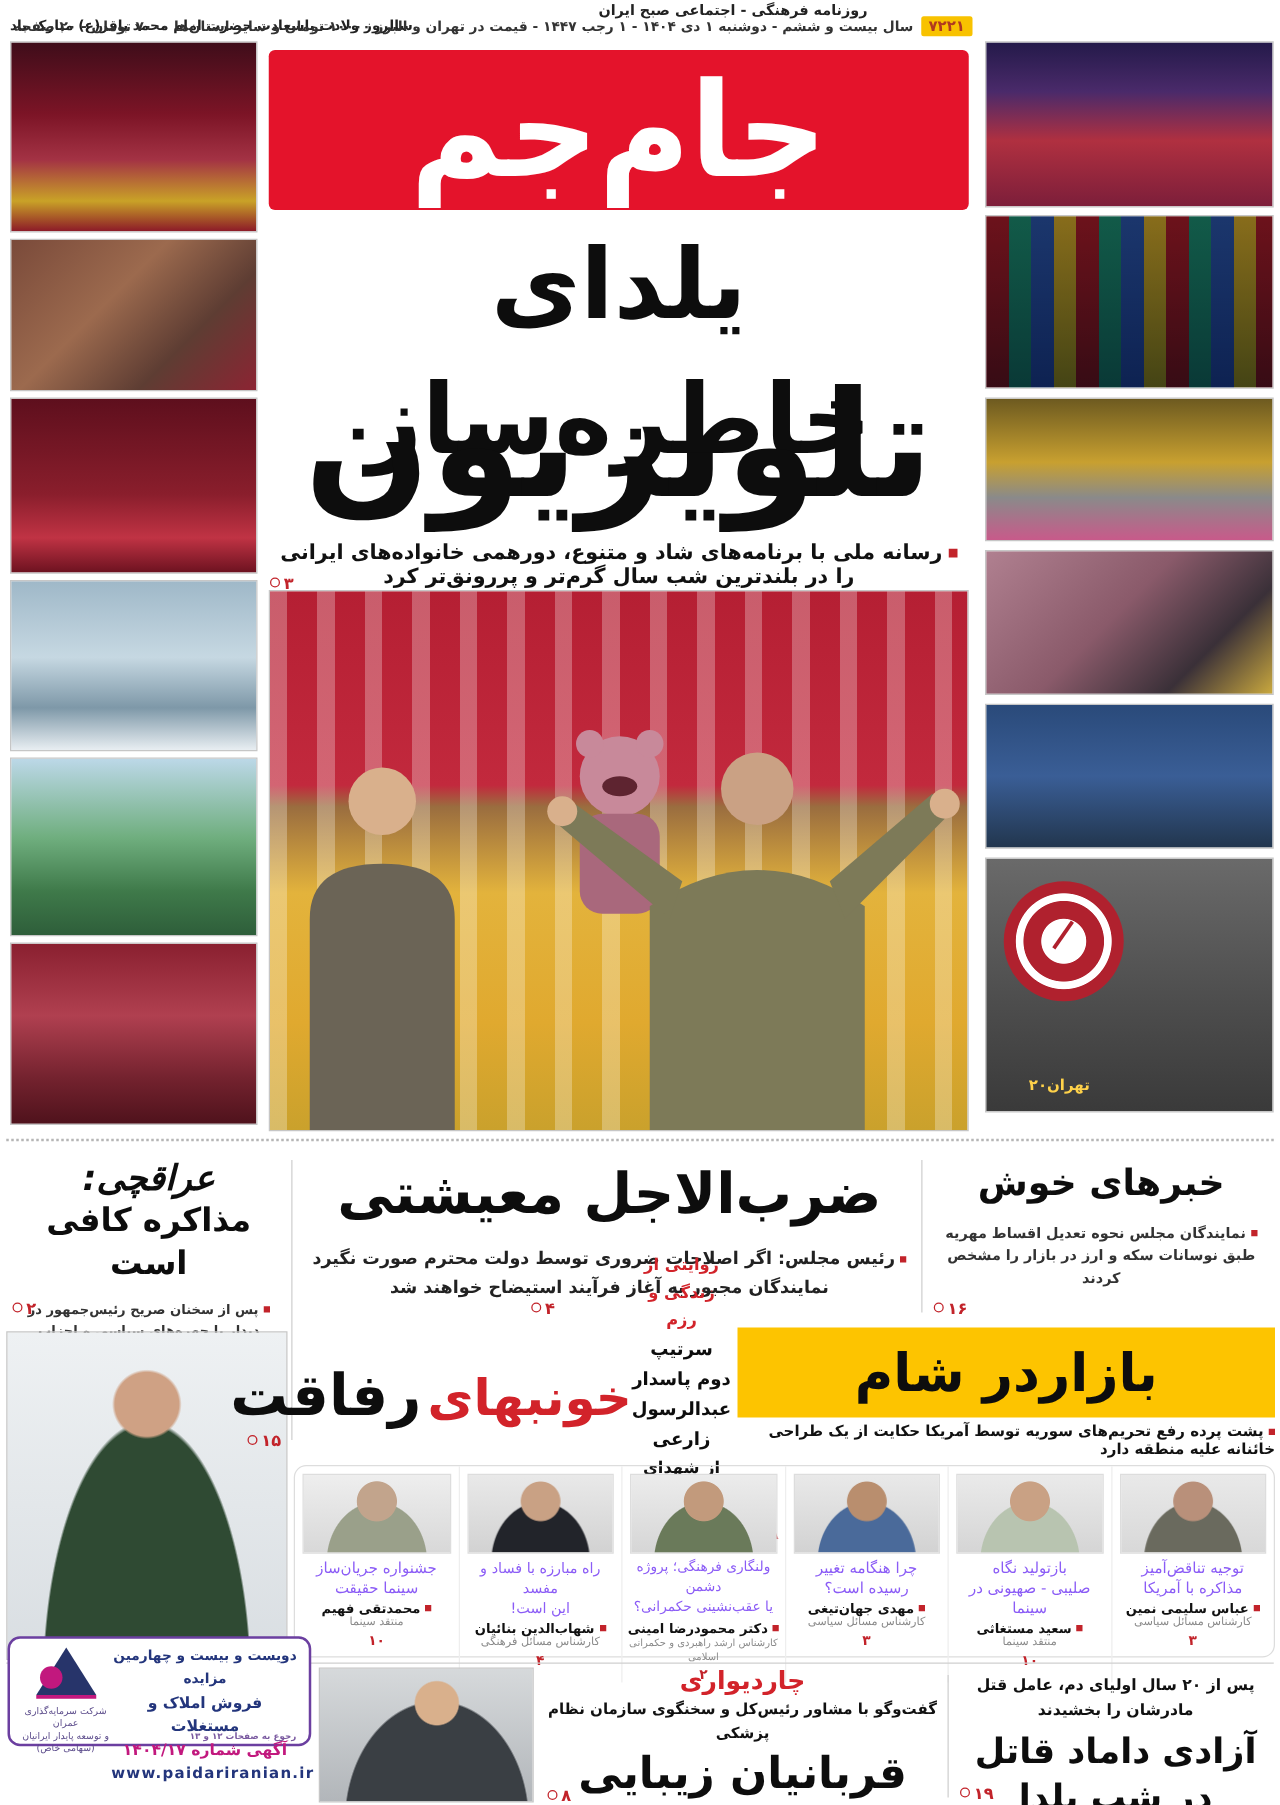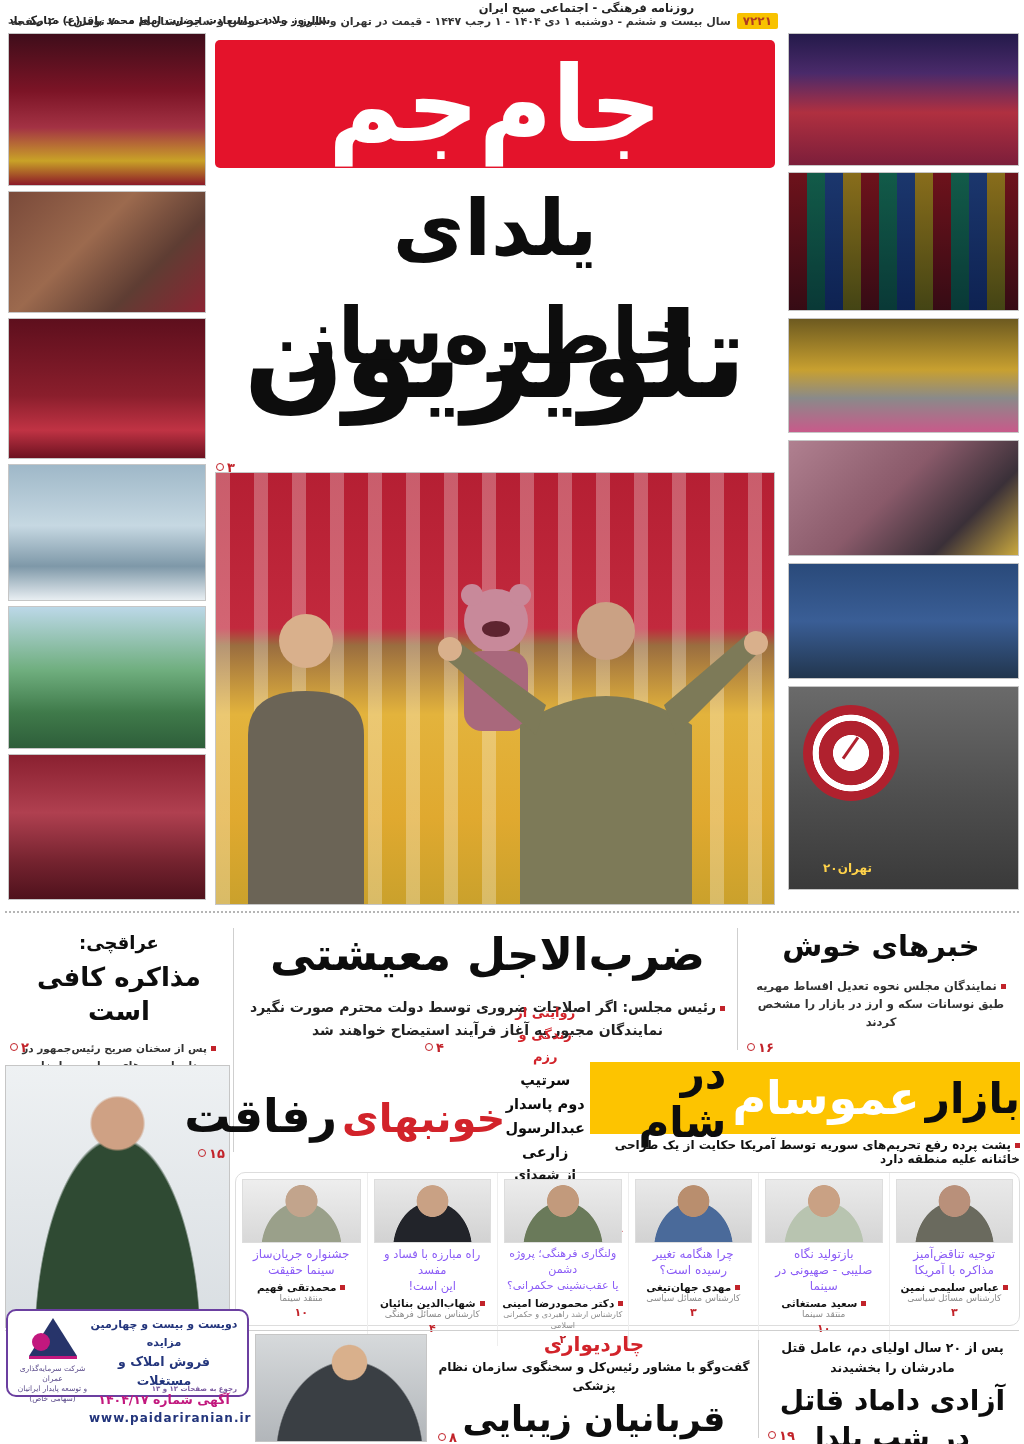--- a/index.html
+++ b/index.html
@@ -77,20 +77,23 @@
     <span class="issue-badge">۷۲۲۱</span>
     <span class="topline" style="font-weight:bold;color:#333;">سال بیست و ششم - دوشنبه ۱ دی ۱۴۰۴ - ۱ رجب ۱۴۴۷ - قیمت در تهران و البرز ۱۰۰۰۰ تومان و سایر استان‌ها ۷۰۰۰ تومان - ۲۰ صفحه</span>
   </div>
 
   <div class="abs masthead" style="left:215px;top:40px;width:560px;height:128px;">
     <span>جام‌جم</span>
   </div>
 
   <div class="abs c blk" style="left:215px;top:174px;width:560px;font-size:78px;line-height:108px;">یلدای خاطره‌ساز</div>
   <div class="abs c blk" style="left:215px;top:286px;width:560px;font-size:118px;line-height:140px;">تلویزیون</div>
+  <div class="abs c" style="left:215px;top:432px;width:560px;font-size:16.5px;font-weight:bold;">
+    <span class="bullet"></span><span>رسانه ملی با برنامه‌های شاد و متنوع، دورهمی خانواده‌های ایرانی را در بلندترین شب سال گرم‌تر و پررونق‌تر کرد</span>
+  </div>
   <span class="pref" style="left:216px;top:460px;"><span>۳</span><span class="pdot"></span></span>
 
   <div class="ph g-main" style="left:215px;top:472px;width:560px;height:433px;">
     <svg width="560" height="433" viewBox="0 0 560 433">
       <circle cx="282" cy="148" r="32" fill="#c8899a"></circle>
       <circle cx="258" cy="122" r="11" fill="#c8899a"></circle>
       <circle cx="306" cy="122" r="11" fill="#c8899a"></circle>
       <ellipse cx="282" cy="156" rx="14" ry="8" fill="#5e2430"></ellipse>
       <rect x="250" y="178" width="64" height="80" rx="18" fill="#a9687c"></rect>
       <circle cx="92" cy="168" r="27" fill="#d9b08c"></circle>
@@ -139,21 +142,21 @@
   <div class="abs" style="left:245px;top:924px;width:485px;">
     <div class="c blk" style="font-size:45px;line-height:62px;">ضرب‌الاجل معیشتی</div>
     <div class="c" style="font-size:14px;font-weight:bold;color:#222;margin-top:10px;line-height:23px;">
       <span class="sbullet"></span><span>رئیس مجلس: اگر اصلاحات ضروری توسط دولت محترم صورت نگیرد</span><br>
       <span>نمایندگان مجبور به آغاز فرآیند استیضاح خواهند شد</span>
     </div>
   </div>
   <span class="pref" style="left:425px;top:1040px;"><span>۴</span><span class="pdot"></span></span>
 
   <div class="abs" style="left:8px;top:926px;width:222px;">
-    <div class="c blk" style="font-size:18px;line-height:34px;">عراقچی:</div>
+    <div class="c blk" style="font-size:28px;line-height:34px;font-style:italic;">عراقچی:</div>
     <div class="c blk" style="font-size:26px;line-height:34px;">مذاکره کافی است</div>
     <div class="c" style="font-size:10.5px;font-weight:bold;color:#333;margin-top:12px;line-height:17px;">
       <span class="sbullet"></span><span>پس از سخنان صریح رئیس‌جمهور در دیدار با چهره‌های سیاسی و احزاب</span><br>
       <span>وزیر امور خارجه هم از غیرقابل اعتماد بودن آمریکا گفت</span>
     </div>
   </div>
   <span class="pref" style="left:10px;top:1040px;"><span>۲</span><span class="pdot"></span></span>
 
   <div class="ph g-martyr" style="left:5px;top:1065px;width:225px;height:263px;"></div>
 
@@ -165,21 +168,20 @@
     </div>
     <div style="white-space:nowrap;">
       <span style="color:#d2232a;font-weight:900;font-size:40px;">خونبهای</span>
       <span class="blk" style="font-size:46px;">رفاقت</span>
     </div>
   </div>
   <span class="pref" style="left:198px;top:1146px;"><span>۱۵</span><span class="pdot"></span></span>
 
   <div class="abs ybox" style="left:590px;top:1062px;width:430px;height:72px;">
     <span class="blk" style="font-size:42px;">بازار</span>
-    <span style="color:#fff;font-weight:900;font-size:46px;margin:0 6px;">عموسام</span>
     <span class="blk" style="font-size:42px;">در شام</span>
   </div>
   <div class="abs" style="left:590px;top:1138px;width:430px;font-size:12px;font-weight:bold;text-align:right;direction:rtl;">
     <span class="sbullet"></span><span>پشت پرده رفع تحریم‌های سوریه توسط آمریکا حکایت از یک طراحی خائنانه علیه منطقه دارد</span>
   </div>
   <span class="pref" style="left:596px;top:1220px;"><span>۱۸</span><span class="pdot"></span></span>
 
   <div class="abs" style="left:235px;top:1172px;width:785px;height:154px;border:1px solid #ddd;border-radius:10px;display:grid;grid-template-columns:repeat(6,1fr);direction:rtl;">
 
     <div class="acard">

